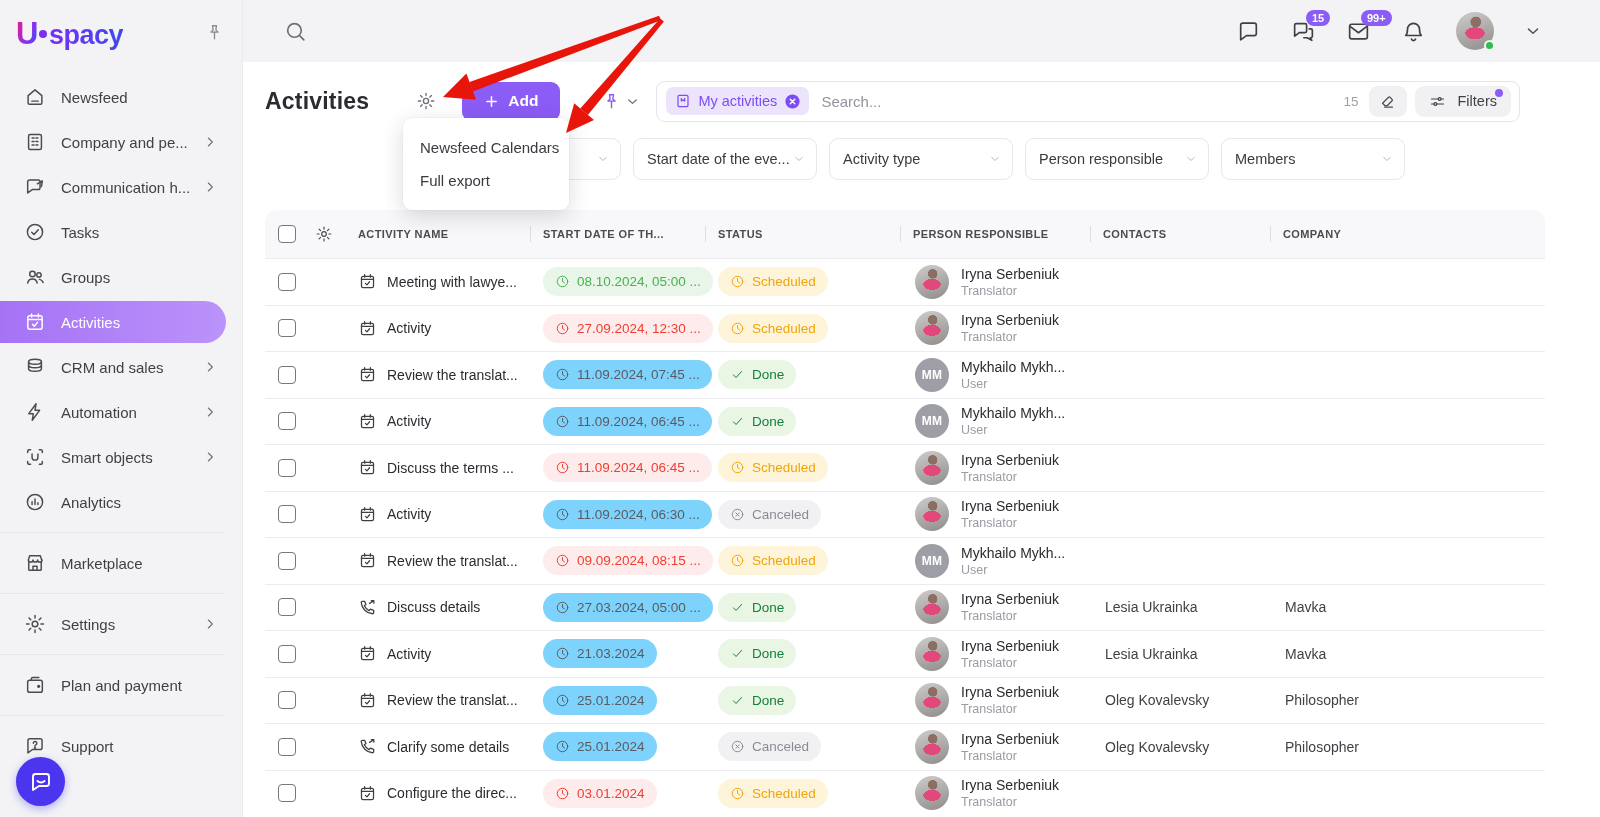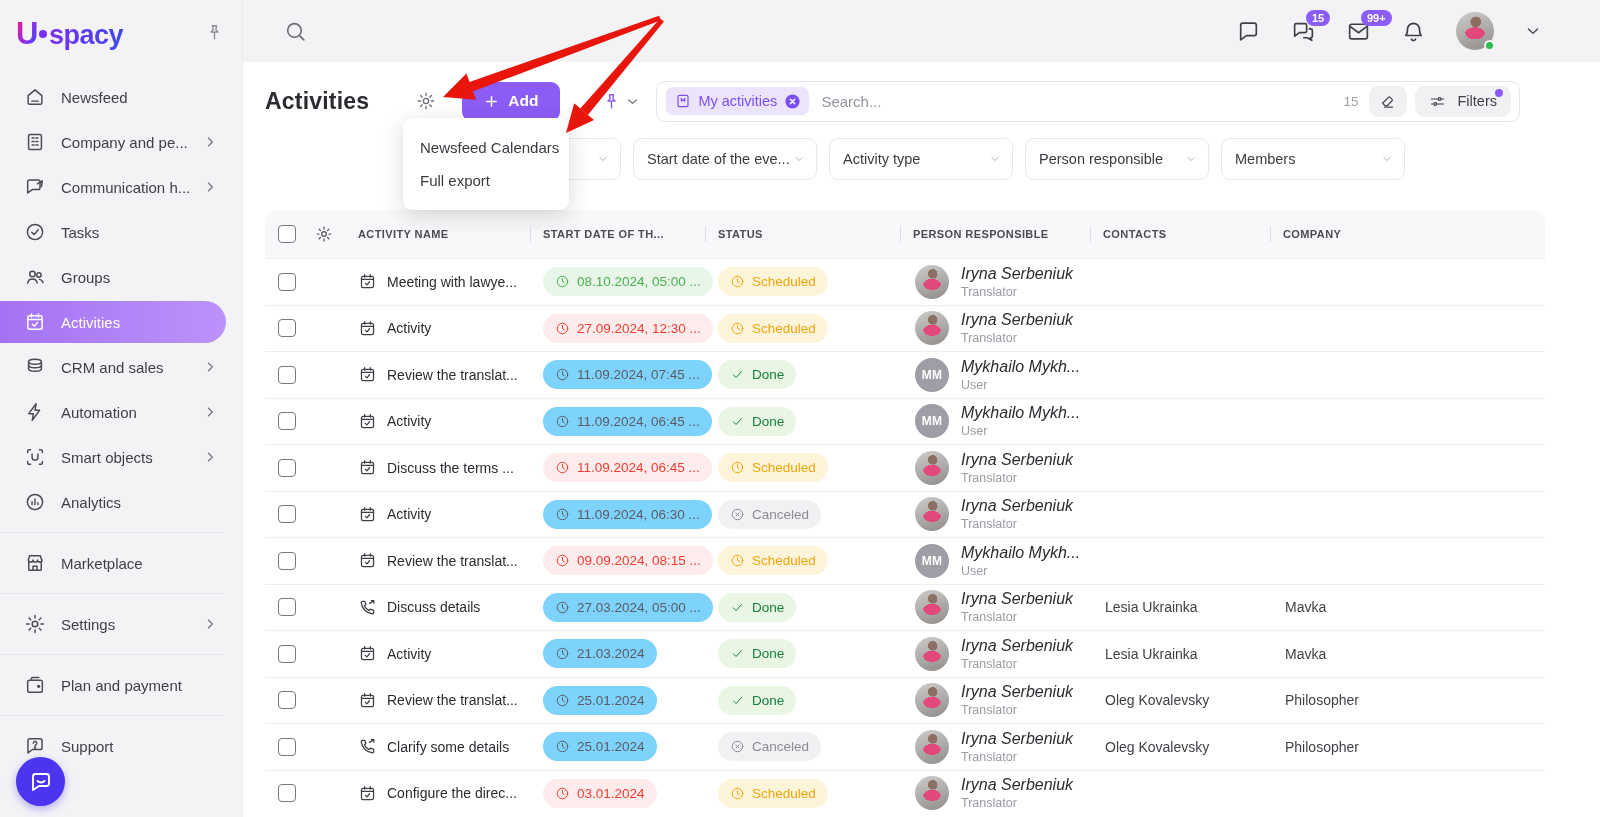--- a/index.html
+++ b/index.html
@@ -105,21 +105,21 @@
   .d-gray  { background:#7dd3fc; color:#5b5b63; }
   .st-sch  { background:#fdf4da; color:#f0a50a; }
   .st-done { background:#eaf6e4; color:#15803d; }
   .st-can  { background:#f1f1f4; color:#8b8b95; }
   .pcell { display:flex; align-items:center; gap:12px; padding-left:15px; min-width:0; }
   .av { width:34px; height:34px; border-radius:50%; flex:none; }
   .av-photo { background: radial-gradient(circle at 52% 26%, #8d6e63 0 15%, rgba(0,0,0,0) 16%),
               radial-gradient(ellipse 42% 27% at 50% 57%, #e2487c 0 60%, rgba(0,0,0,0) 61%),
               linear-gradient(160deg,#cfcdcb,#8f8c8a); }
   .av-mm { background:#9e9ea6; color:#fff; display:flex; align-items:center; justify-content:center; font-size:12px; font-weight:600; letter-spacing:.3px; }
-  .pn { font-size:16px; color:#2b2b31; white-space:nowrap; overflow:hidden;font-style:italic; }
+  .pn { font-size:14px; color:#2b2b31; white-space:nowrap; overflow:hidden; }
   .pr { font-size:12.5px; color:#9a9aa2; margin-top:2px; }
   .ctext { font-size:14px; color:#3f3f46; white-space:nowrap; overflow:hidden; padding-left:15px; }
 </style>
 </head>
 <body>
 
 <div class="app">
 
   <aside class="sidebar">
     <div class="logo-row">

